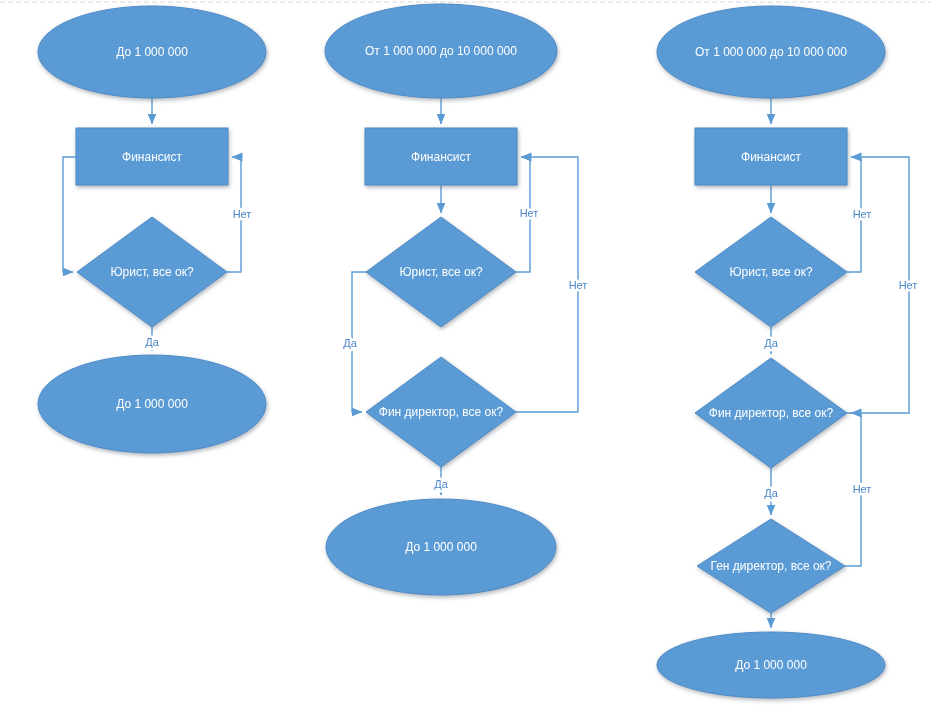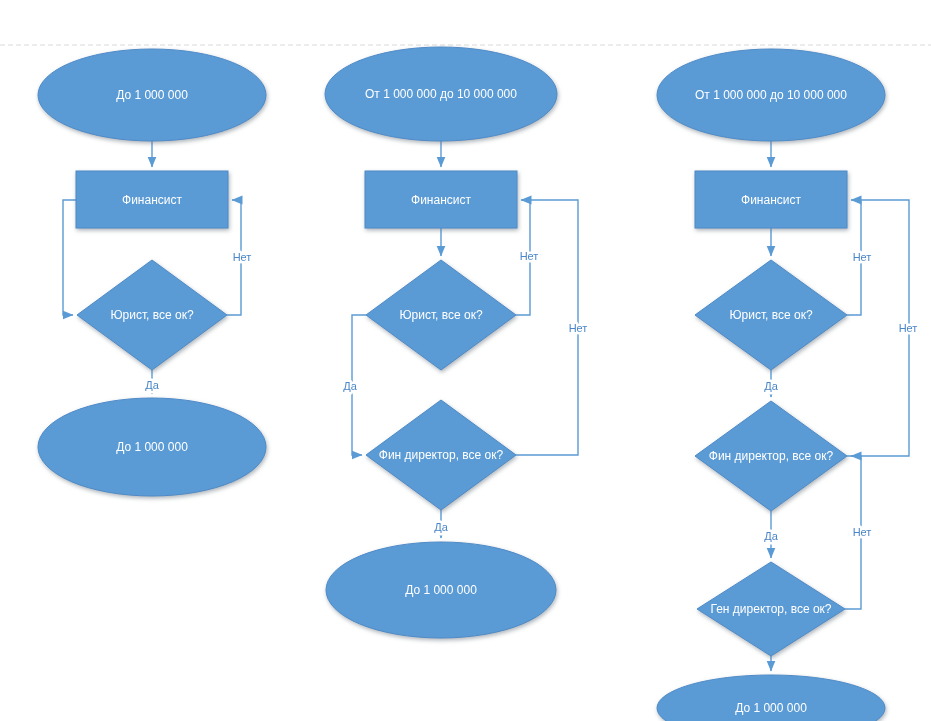--- a/index.html
+++ b/index.html
@@ -4,21 +4,21 @@
 <style>
   html, body {
     margin: 0;
     padding: 0;
     background: #ffffff;
     width: 931px;
     height: 721px;
     overflow: hidden;
     font-family: "Liberation Sans", sans-serif;
   }
-  #canvas-wrap { position: relative; width: 931px; height: 607px; margin-top: 43px; }
+  #canvas-wrap { position: relative; width: 931px; height: 607px; }
   svg { display: block; }
 
   .shape {
     fill: #5b9bd5;
     stroke: #4e8ac8;
     stroke-width: 1;
     filter: drop-shadow(1.5px 2.5px 2px rgba(110,120,130,0.55));
   }
   .conn {
     fill: none;

